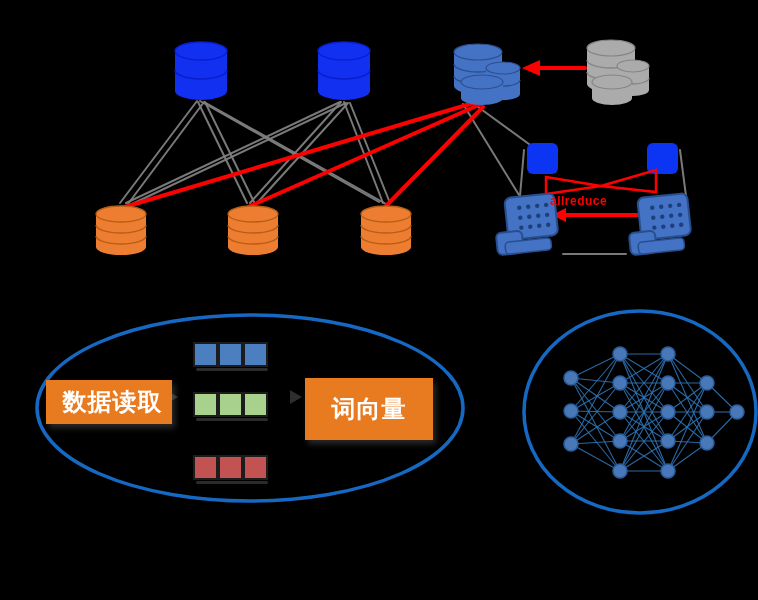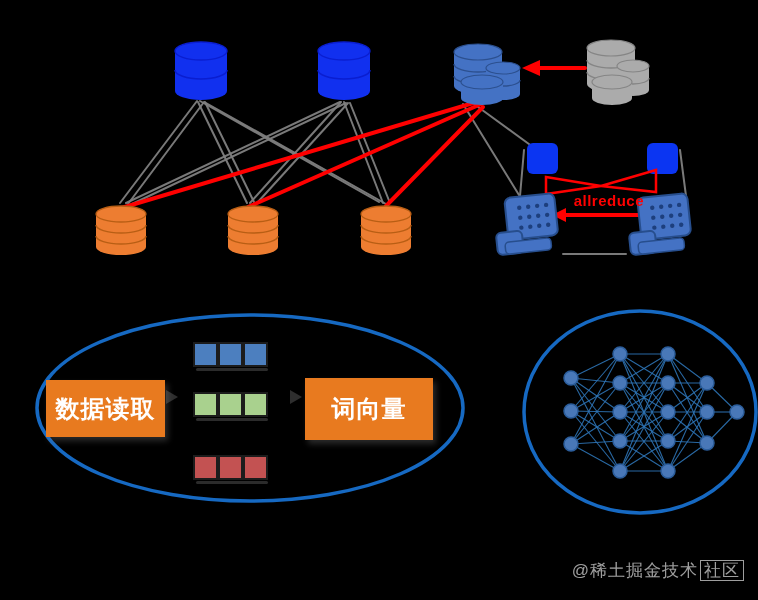--- a/index.html
+++ b/index.html
@@ -15,21 +15,21 @@
   .nn-edge{stroke:#2e74b5;stroke-width:1.1;opacity:.9;}
   .nn-node{fill:#4978b8;stroke:#2b5d9b;stroke-width:1.5;}
   .label-box{
     position:absolute;display:flex;align-items:center;justify-content:center;
     background:#e87a1f;color:#fff;font-weight:bold;font-size:24px;text-align:center;
     letter-spacing:1px;line-height:1.22;
     box-shadow:3px 4px 6px rgba(150,150,150,.28);
   }
   #allreduce-label{
     position:absolute;left:550px;top:193px;width:94px;height:16px;
-    color:#ff0000;font-weight:bold;font-size:15px;text-align:right;line-height:16px;
+    color:#ff0000;font-weight:bold;font-size:12px;text-align:left;line-height:16px;
     letter-spacing:.5px;
   }
   #watermark{
     position:absolute;right:14px;bottom:18px;
     color:rgba(255,255,255,.62);font-size:17px;letter-spacing:1px;white-space:nowrap;
   }
   #watermark .boxed{
     border:1px solid rgba(255,255,255,.62);padding:0 3px;margin-left:2px;
   }
 </style>
@@ -299,27 +299,24 @@
         <circle cx="668" cy="412" r="7" class="nn-node"></circle>
         <circle cx="668" cy="441" r="7" class="nn-node"></circle>
         <circle cx="668" cy="471" r="7" class="nn-node"></circle>
         <circle cx="707" cy="383" r="7" class="nn-node"></circle>
         <circle cx="707" cy="412" r="7" class="nn-node"></circle>
         <circle cx="707" cy="443" r="7" class="nn-node"></circle>
         <circle cx="737" cy="412" r="7" class="nn-node"></circle>
       </g>
   </svg>
 
-  <div class="label-box" style="left:46px;top:380px;width:119px;height:57px;">
+  <div class="label-box" style="left:46px;top:380px;width:119px;height:44px;padding-left:7px;">
     <span>数据读取</span>
   </div>
 
   <div class="label-box" style="left:305px;top:378px;width:128px;height:62px;">
     <span>词向量</span>
   </div>
 
   <div id="allreduce-label">allreduce</div>
 
-  <div id="watermark">
-    <span>@稀土掘金技术</span><span class="boxed">社区</span>
-  </div>
 
 </div>
 
 </body></html>

